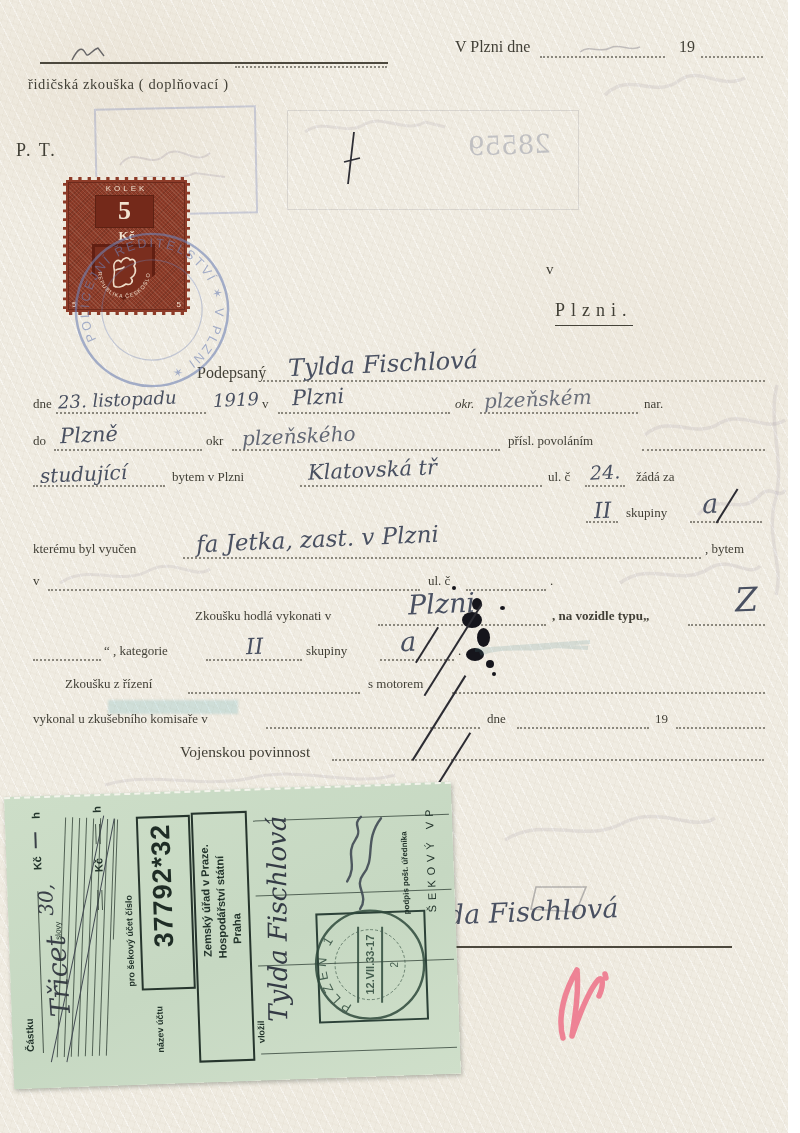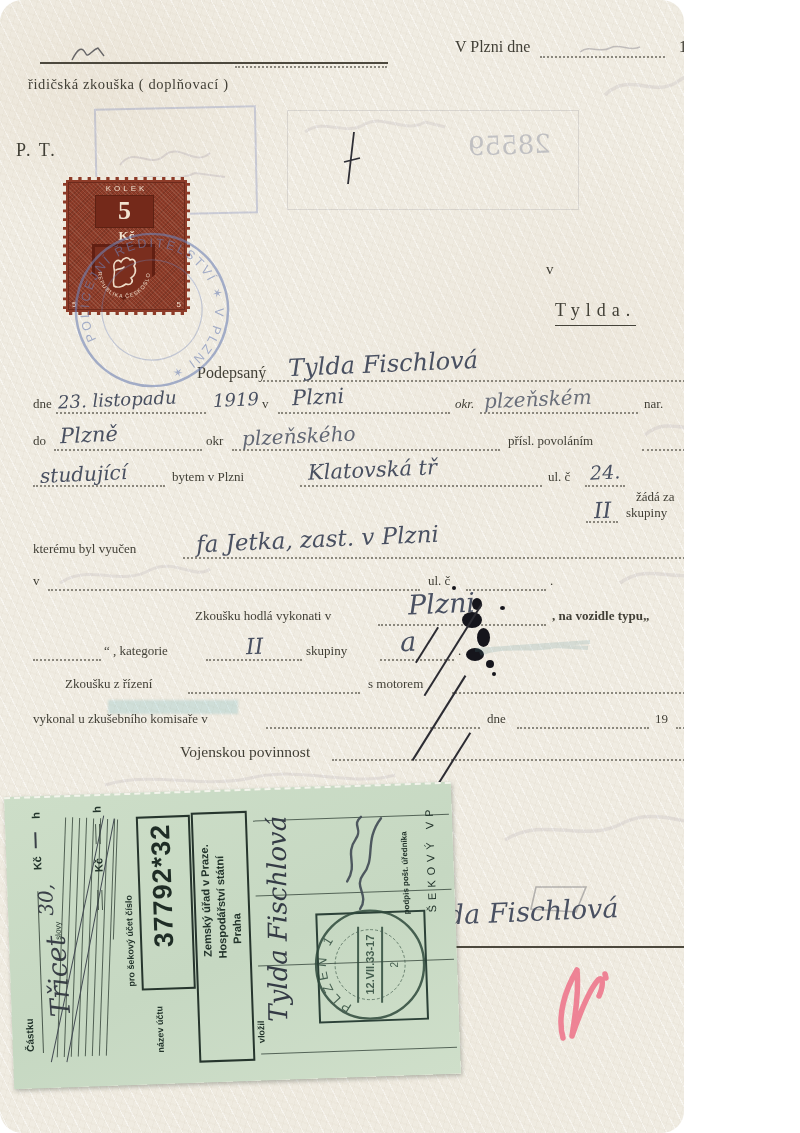--- a/index.html
+++ b/index.html
@@ -1,25 +1,25 @@
 <!DOCTYPE html>
 <html><head>
 <meta charset="utf-8">
 <style>
   html,body{margin:0;padding:0;}
-  #page{position:relative;width:684px;height:1133px;overflow:hidden;
+  #page{position:relative;width:788px;height:1133px;overflow:hidden;
     background:
       radial-gradient(ellipse 300px 200px at 15% 8%, rgba(214,196,170,.18), transparent 70%),
       radial-gradient(ellipse 400px 300px at 85% 30%, rgba(220,205,185,.12), transparent 70%),
       radial-gradient(ellipse 500px 300px at 50% 90%, rgba(225,215,195,.10), transparent 70%),
       repeating-linear-gradient(17deg, rgba(205,193,172,.07) 0 2px, transparent 2px 7px),
       repeating-linear-gradient(104deg, rgba(180,168,148,.06) 0 1px, transparent 1px 6px),
       repeating-linear-gradient(63deg, rgba(255,255,255,.5) 0 1px, transparent 1px 9px),
       #f0ece2;
-    font-family:"Liberation Serif",serif;border-radius:22px;}
+    font-family:"Liberation Serif",serif;}
   .abs{position:absolute;}
   .print{font-family:"Liberation Serif",serif;color:#413f36;font-size:13px;white-space:nowrap;}
   .hw{font-family:"DejaVu Serif",serif;font-style:italic;color:#495061;white-space:nowrap;transform:rotate(-2.5deg);}
   .dots{border-bottom:2px dotted rgba(78,74,64,.62);height:0;}
   .sline{background:#4c483d;height:1.5px;}
   .vline{background:rgba(42,56,48,.8);width:1px;}
   .vtext{writing-mode:vertical-rl;transform:rotate(180deg);white-space:nowrap;}
   .rlabel{font-family:"Liberation Sans",sans-serif;font-weight:bold;color:#22332b;}
   .rline{position:absolute;height:1px;background:rgba(34,50,42,.7);}
   .hatch{position:absolute;width:1px;background:rgba(40,55,46,.75);}
@@ -98,21 +98,21 @@
       <defs>
           <path id="pmarc" d="M82,82 m-63,0 a63,63 0 1,1 126,0 a63,63 0 1,1 -126,0"></path>
         </defs>
       <text font-family="Liberation Sans,sans-serif" font-size="12.5" fill="#6f82b5" letter-spacing="2.5">
         <textPath href="#pmarc">POLICEJNÍ ŘEDITELSTVÍ ✶ V PLZNI ✶</textPath>
       </text>
     </g>
   </svg>
 
   <div class="abs print" style="left:546px;top:261px;font-size:15px;">v</div>
-  <div class="abs print" style="left:555px;top:300px;font-size:18px;letter-spacing:6px;border-bottom:1.6px solid #45433a;padding-bottom:4px;">Tylda.</div>
+  <div class="abs print" style="left:555px;top:300px;font-size:18px;letter-spacing:6px;border-bottom:1.6px solid #45433a;padding-bottom:4px;">Plzni.</div>
 
   <div class="abs print" style="left:197px;top:364px;font-size:16px;">Podepsaný</div>
   <div class="abs dots" style="left:263px;top:380px;width:502px;"></div>
   <div class="abs hw" style="left:288px;top:350px;font-size:24px;">Tylda Fischlová</div>
 
   <div class="abs print" style="left:33px;top:396px;">dne</div>
   <div class="abs dots" style="left:56px;top:412px;width:150px;"></div>
   <div class="abs hw" style="left:58px;top:389px;font-size:18px;">23. listopadu</div>
   <div class="abs hw" style="left:213px;top:389px;font-size:18px;">1919</div>
   <div class="abs print" style="left:262px;top:396px;">v</div>
@@ -133,21 +133,21 @@
   <div class="abs dots" style="left:642px;top:449px;width:123px;"></div>
 
   <div class="abs dots" style="left:33px;top:485px;width:132px;"></div>
   <div class="abs hw" style="left:40px;top:462px;font-size:20px;">studující</div>
   <div class="abs print" style="left:172px;top:469px;">bytem v Plzni</div>
   <div class="abs dots" style="left:300px;top:485px;width:242px;"></div>
   <div class="abs hw" style="left:308px;top:458px;font-size:21px;">Klatovská tř</div>
   <div class="abs print" style="left:548px;top:469px;">ul. č</div>
   <div class="abs dots" style="left:585px;top:485px;width:40px;"></div>
   <div class="abs hw" style="left:590px;top:461px;font-size:19px;">24.</div>
-  <div class="abs print" style="left:636px;top:469px;margin-top:20px;">žádá za</div>
+  <div class="abs print" style="left:636px;top:469px;">žádá za</div>
 
   <div class="abs dots" style="left:586px;top:521px;width:32px;"></div>
   <div class="abs hw" style="left:594px;top:498px;font-size:22px;">II</div>
   <div class="abs print" style="left:626px;top:505px;">skupiny</div>
   <div class="abs dots" style="left:690px;top:521px;width:72px;"></div>
   <div class="abs hw" style="left:702px;top:488px;font-size:27px;">a</div>
   <div class="slash" style="left:726px;top:486px;height:40px;"></div>
 
   <div class="abs print" style="left:33px;top:541px;">kterému byl vyučen</div>
   <div class="abs dots" style="left:183px;top:557px;width:518px;"></div>

